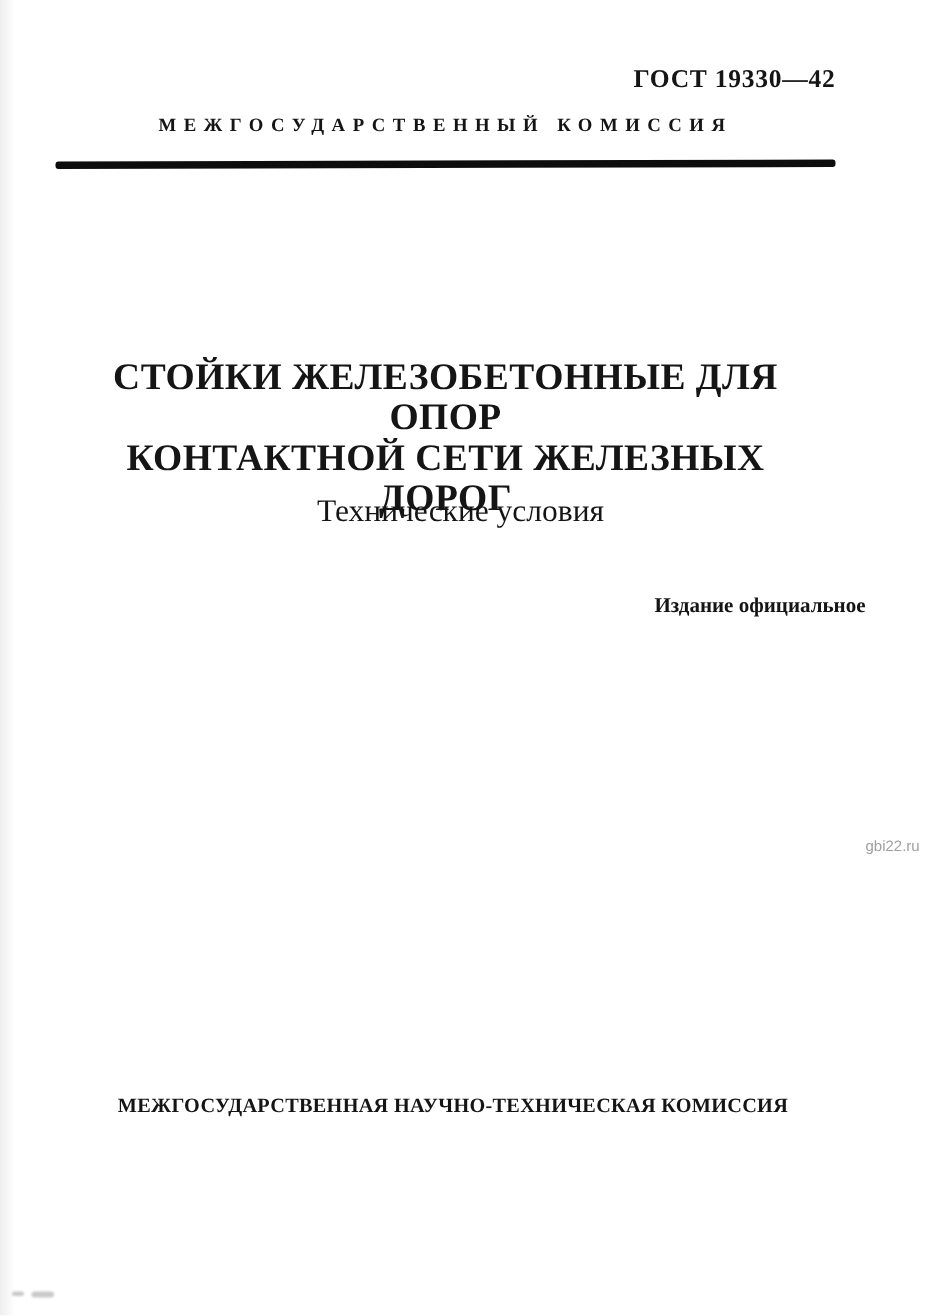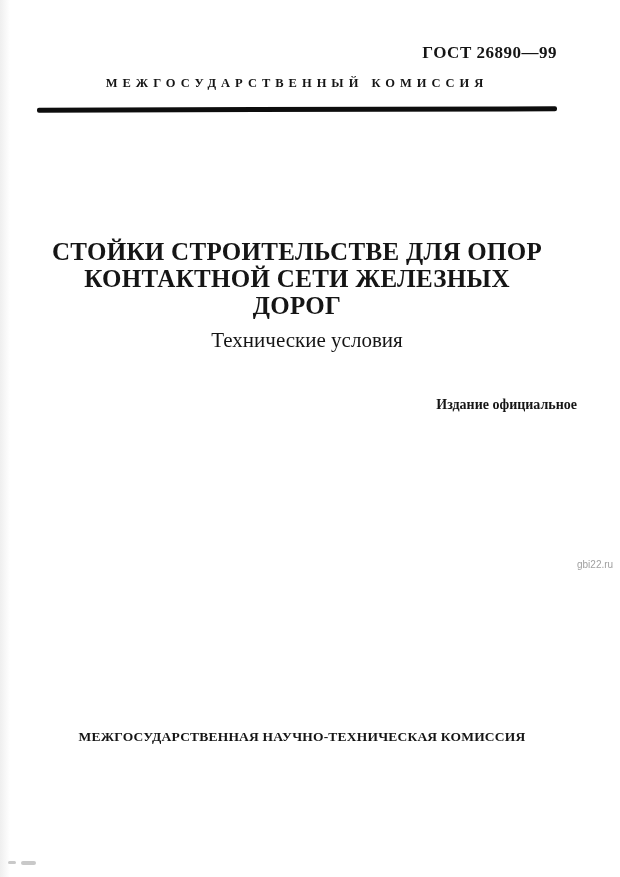--- a/index.html
+++ b/index.html
@@ -108,28 +108,28 @@
     filter: blur(0.7px);
   }
   .print-mark.m1 { left: 8px;  top: 861px; width: 8px;  height: 3px; }
   .print-mark.m2 { left: 21px; top: 861px; width: 15px; height: 4px; }
 </style>
 </head>
 <body>
 
 <div class="scan-edge"></div>
 
-<div class="gost-code">ГОСТ 26890—99</div>
+<div class="gost-code">ГОСТ 19330—42</div>
 
 <div class="standard-type">МЕЖГОСУДАРСТВЕННЫЙ КОМИССИЯ</div>
 
 <div class="header-rule"></div>
 
 <div class="doc-title">
-  <div>СТОЙКИ СТРОИТЕЛЬСТВЕ ДЛЯ ОПОР</div>
+  <div>СТОЙКИ ЖЕЛЕЗОБЕТОННЫЕ ДЛЯ ОПОР</div>
   <div>КОНТАКТНОЙ СЕТИ ЖЕЛЕЗНЫХ ДОРОГ</div>
 </div>
 
 <div class="doc-subtitle">Технические условия</div>
 
 <div class="edition-note">Издание официальное</div>
 
 <div class="watermark">gbi22.ru</div>
 
 <div class="issuer-block">

